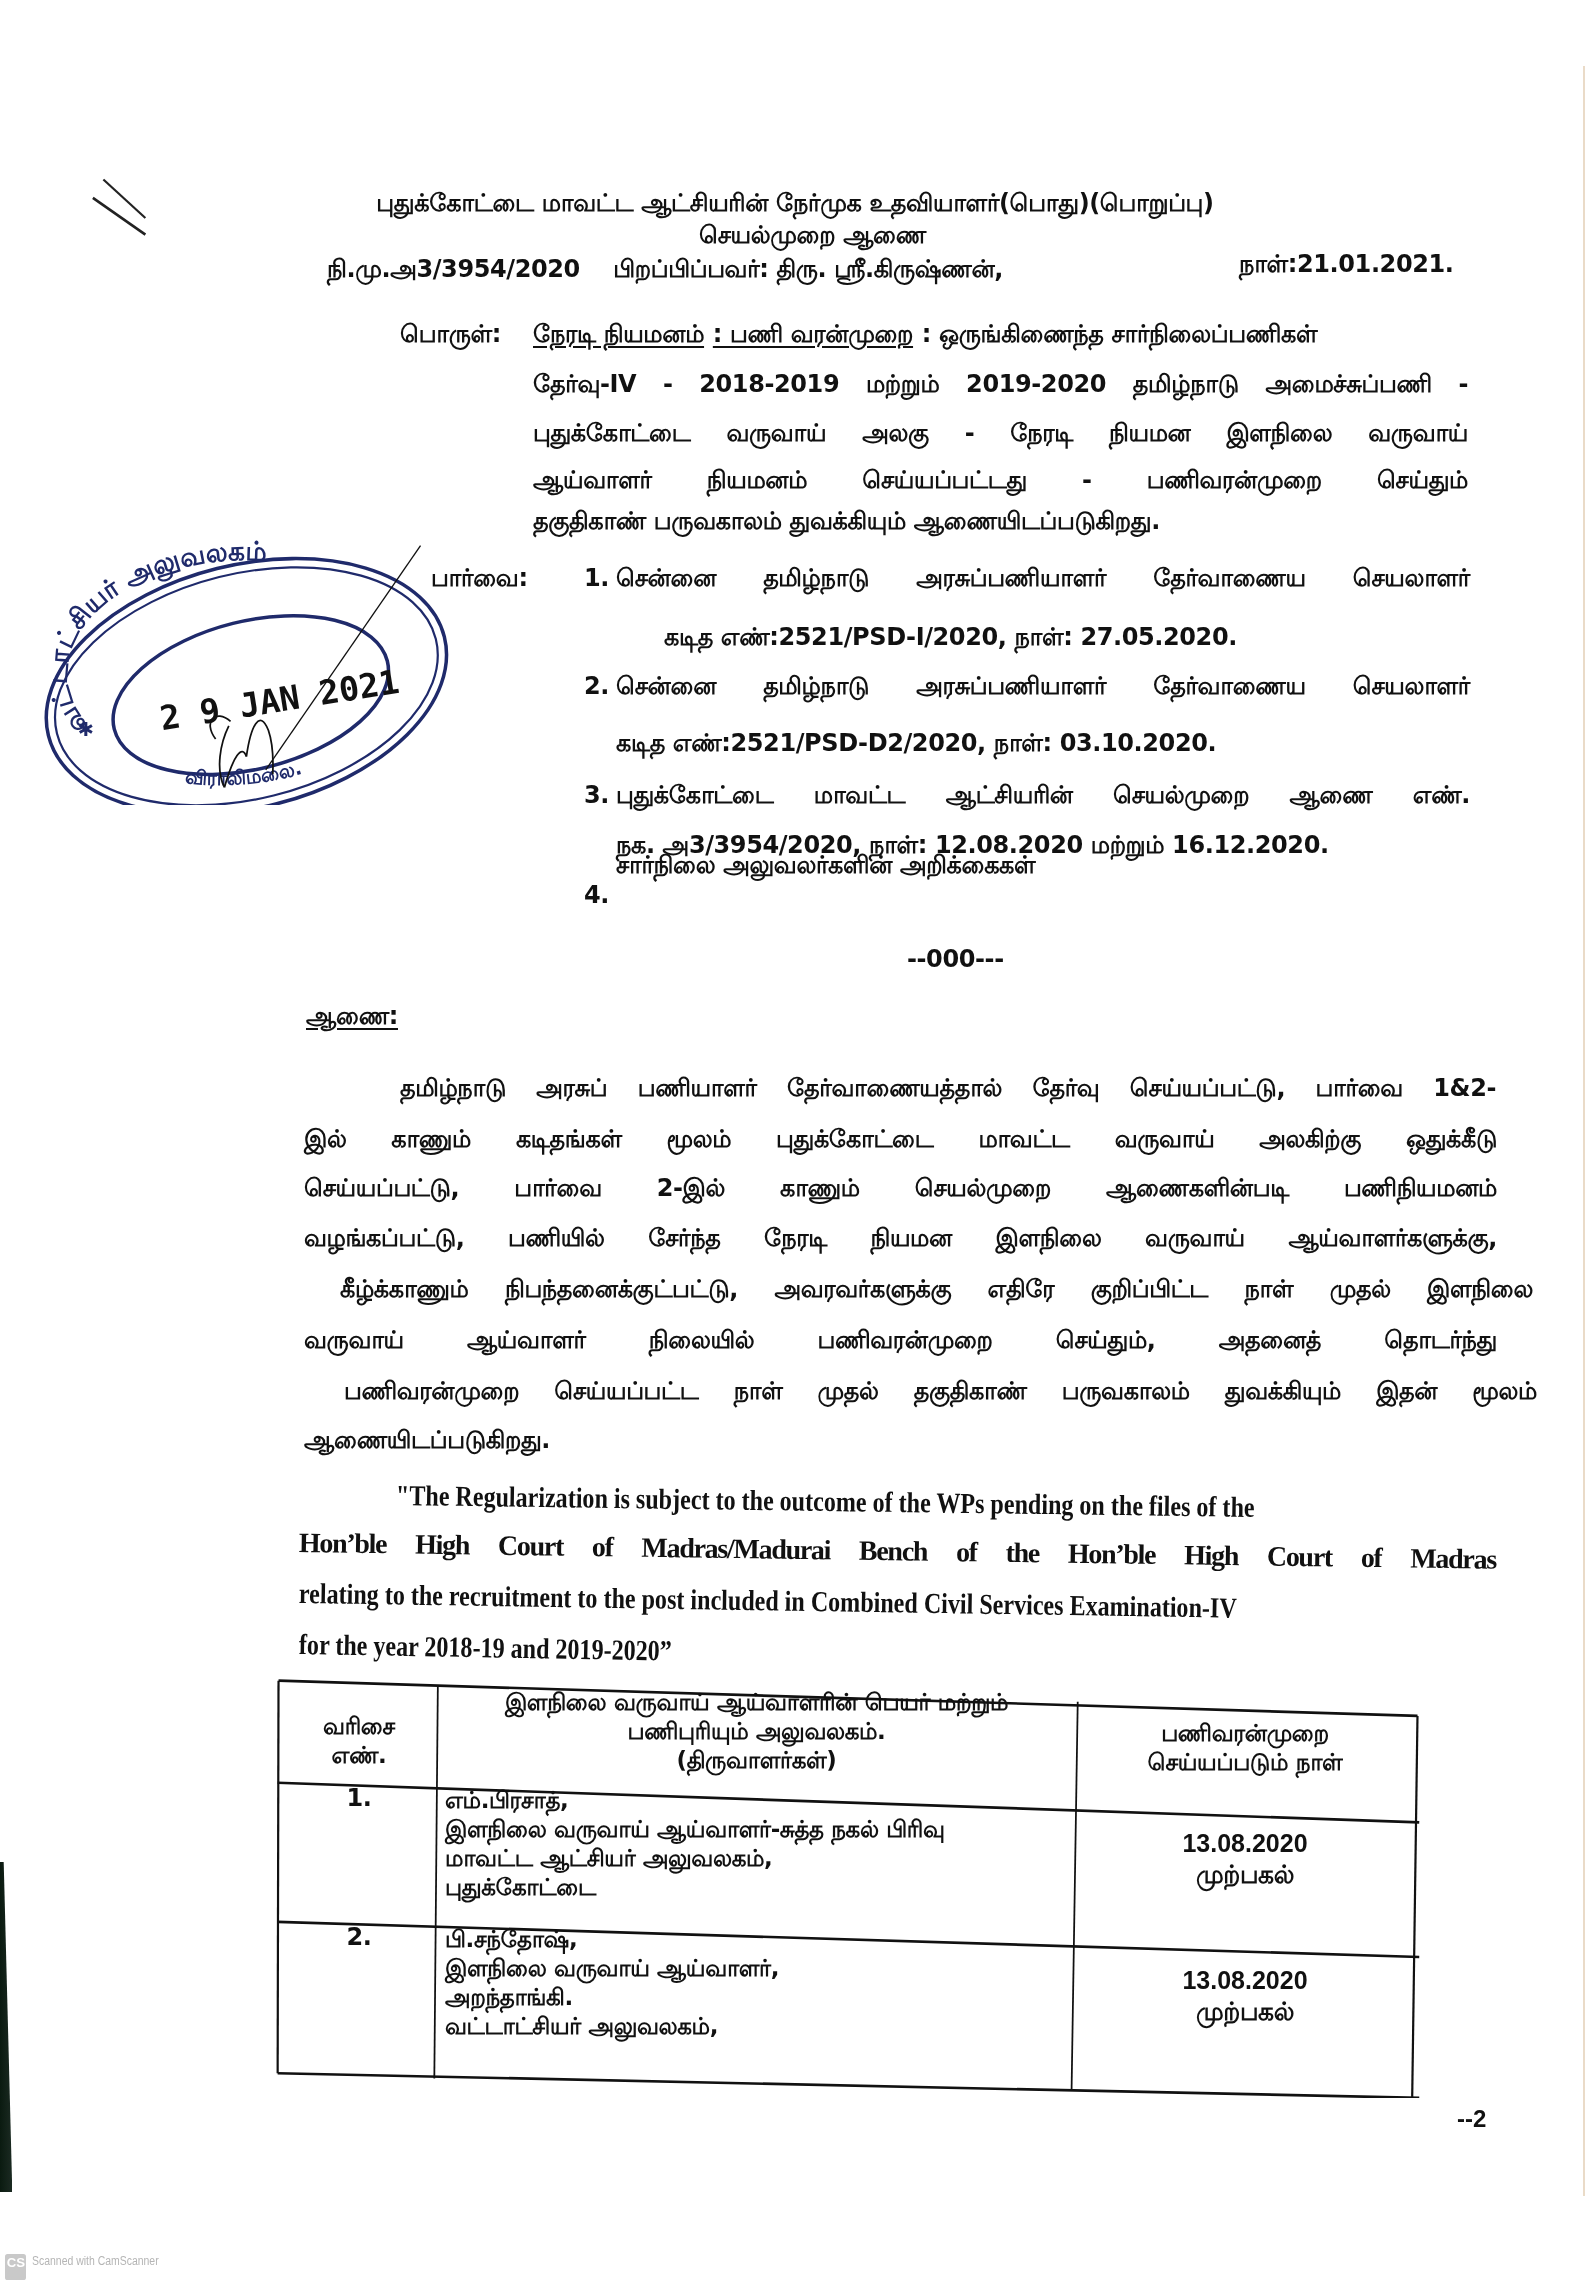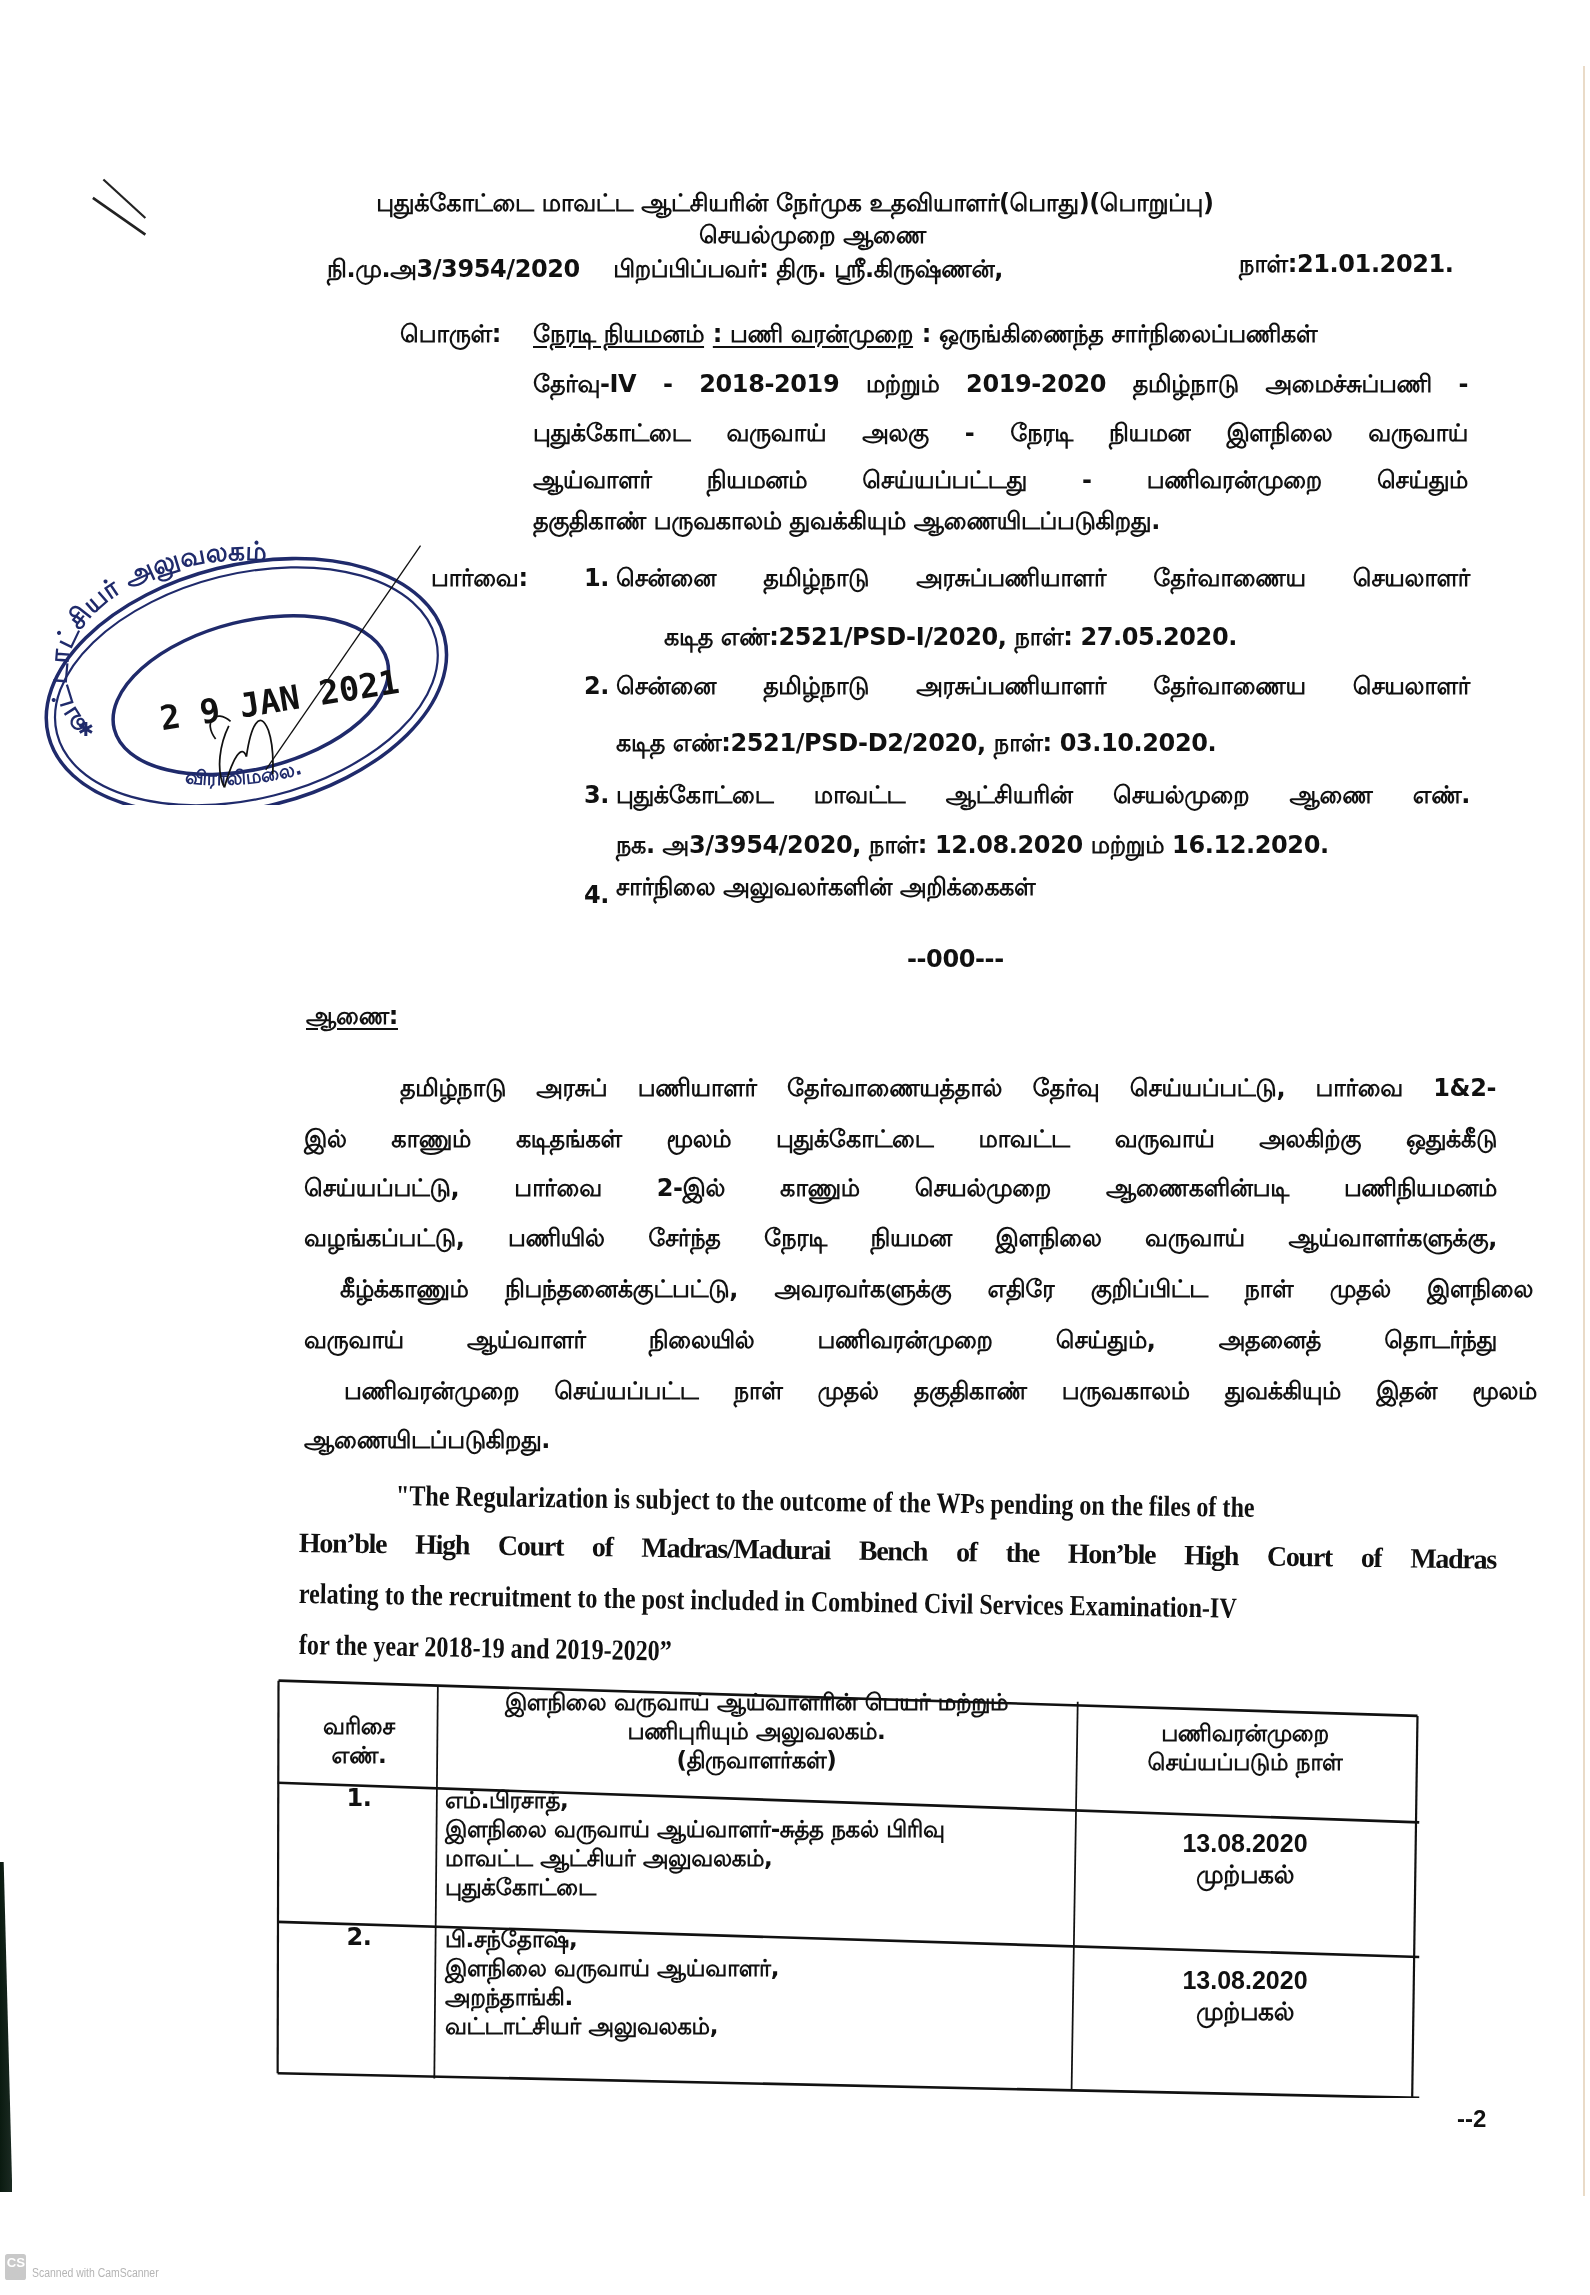--- a/index.html
+++ b/index.html
@@ -17,21 +17,21 @@
   .eng { font-family: "Liberation Serif", "DejaVu Serif", serif; font-weight: bold; font-size: 29px; white-space: nowrap; transform-origin: left center; }
   .cell { position: absolute; font-size: 23px; font-weight: bold; line-height: 29px; }
   .center { text-align: center; }
   
   #left-edge { left: 0; top: 1862px; width: 12.3px; height: 330px; background: linear-gradient(to right,#0a1a10,#1b2a22); clip-path: polygon(0 0, 30% 0, 100% 100%, 0 100%); }
   #right-edge { right: 5.3px; top: 66px; width: 1.8px; height: 2130px; background: #eadbc8; }
   
   #table-box { left: 275px; top: 1677px; width: 1146px; height: 421px; }
   
   #stamp { left: 35px; top: 506px; width: 414px; height: 299px; }
-  #watermark { left: 5.3px; top: 2254px; height: 26.4px; display: flex; align-items: flex-end; gap: 5.3px; }
+  #watermark { left: 5.3px; top: 2254px; height: 26.4px; display: flex; align-items: flex-start; gap: 5.3px; }
   #wm-logo { width: 21px; height: 26.4px; border-radius: 2.6px; background: #c9c9c9; color: #fff; font-family: "Liberation Sans", sans-serif; font-size: 13.2px; font-weight: bold; display: flex; align-items: flex-start; justify-content: center; padding-top: 0.9px; box-sizing: border-box; }
   #wm-text { color: #b5b5b5; font-family: "Liberation Sans", sans-serif; font-size: 12.3px; transform: scaleX(0.85); transform-origin: left center; }
 </style>
 </head>
 <body>
 
 <div id="left-edge" class="abs"></div>
 <div id="right-edge" class="abs"></div>
 
 <svg class="abs" style="left:84px;top:176px" width="79" height="70" viewBox="0 0 90 80">
@@ -64,21 +64,21 @@
 
 <div class="abs line tam" style="left:584px;top:672px;">2.</div>
 <div class="abs line tam just" style="left:616px;top:672px;width:854px;">சென்னை தமிழ்நாடு அரசுப்பணியாளர் தேர்வாணைய செயலாளர்</div>
 <div class="abs line tam" style="left:616px;top:729px;">கடித எண்:2521/PSD-D2/2020,  நாள்: 03.10.2020.</div>
 
 <div class="abs line tam" style="left:584px;top:781px;">3.</div>
 <div class="abs line tam just" style="left:616px;top:781px;width:854px;">புதுக்கோட்டை மாவட்ட ஆட்சியரின் செயல்முறை ஆணை எண்.</div>
 <div class="abs line tam" style="left:616px;top:831px;">நக. அ3/3954/2020, நாள்: 12.08.2020 மற்றும் 16.12.2020.</div>
 
 <div class="abs line tam" style="left:584px;top:881px;">4.</div>
-<div class="abs line tam" style="left:616px;top:873px;">சார்நிலை அலுவலர்களின் அறிக்கைகள்</div>
+<div class="abs line tam" style="left:616px;top:851px;">சார்நிலை அலுவலர்களின் அறிக்கைகள்</div>
 
 <div class="abs line tam" style="left:907px;top:945px;">--000---</div>
 
 <svg id="stamp" class="abs" viewBox="0 0 470 340">
   <defs>
     <path id="stamp-arc" d="M 60 250 A 190 120 0 0 1 420 130"></path>
     <path id="stamp-arc-bottom" d="M 170 315 A 200 110 0 0 0 330 295"></path>
   </defs>
   <g fill="none" stroke="#1f2a6b">
     <ellipse cx="240" cy="205" rx="232" ry="138" transform="rotate(-14 240 205)" stroke-width="4"></ellipse>

